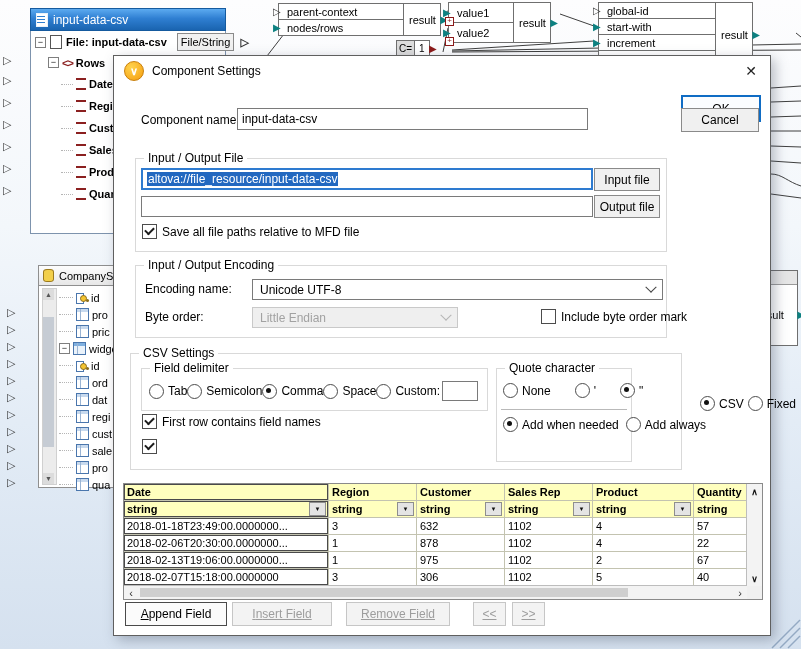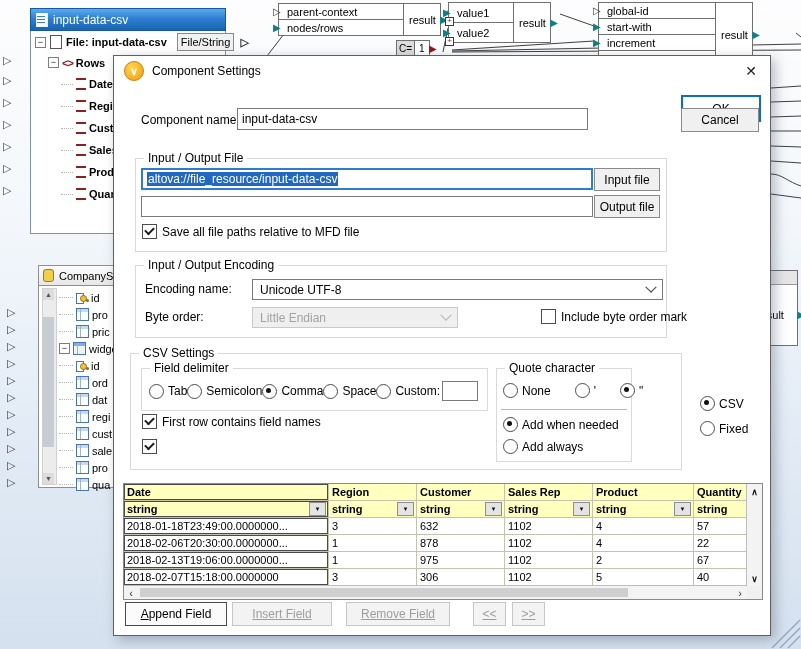--- a/index.html
+++ b/index.html
@@ -468,33 +468,33 @@
             <span class="radio">
               <span class="rdot"></span>
               <span>'</span>
             </span>
             <span class="radio on">
               <span class="rdot"></span>
               <span>"</span>
             </span>
           </div>
         <div class="sepline" style="left:4px;right:4px;top:40px;"></div>
-        <div class="abs" id="addRadios" style="left:6px;top:48px;display:flex;flex-direction:column;gap:7px;">
+        <div class="abs" id="addRadios" style="left:6px;top:48px;display:flex;flex-direction:row;gap:7px;">
             <span class="radio on">
               <span class="rdot"></span>
               <span>Add when needed</span>
             </span>
             <span class="radio">
               <span class="rdot"></span>
               <span>Add always</span>
             </span>
           </div>
       </div>
     </div>
-    <div class="abs" id="fmtRadios" style="left:586px;top:340px;display:flex;flex-direction:column;gap:10px;">
+    <div class="abs" id="fmtRadios" style="left:586px;top:340px;display:flex;gap:4px;">
         <span class="radio on">
           <span class="rdot"></span>
           <span>CSV</span>
         </span>
         <span class="radio">
           <span class="rdot"></span>
           <span>Fixed</span>
         </span>
       </div>
 

